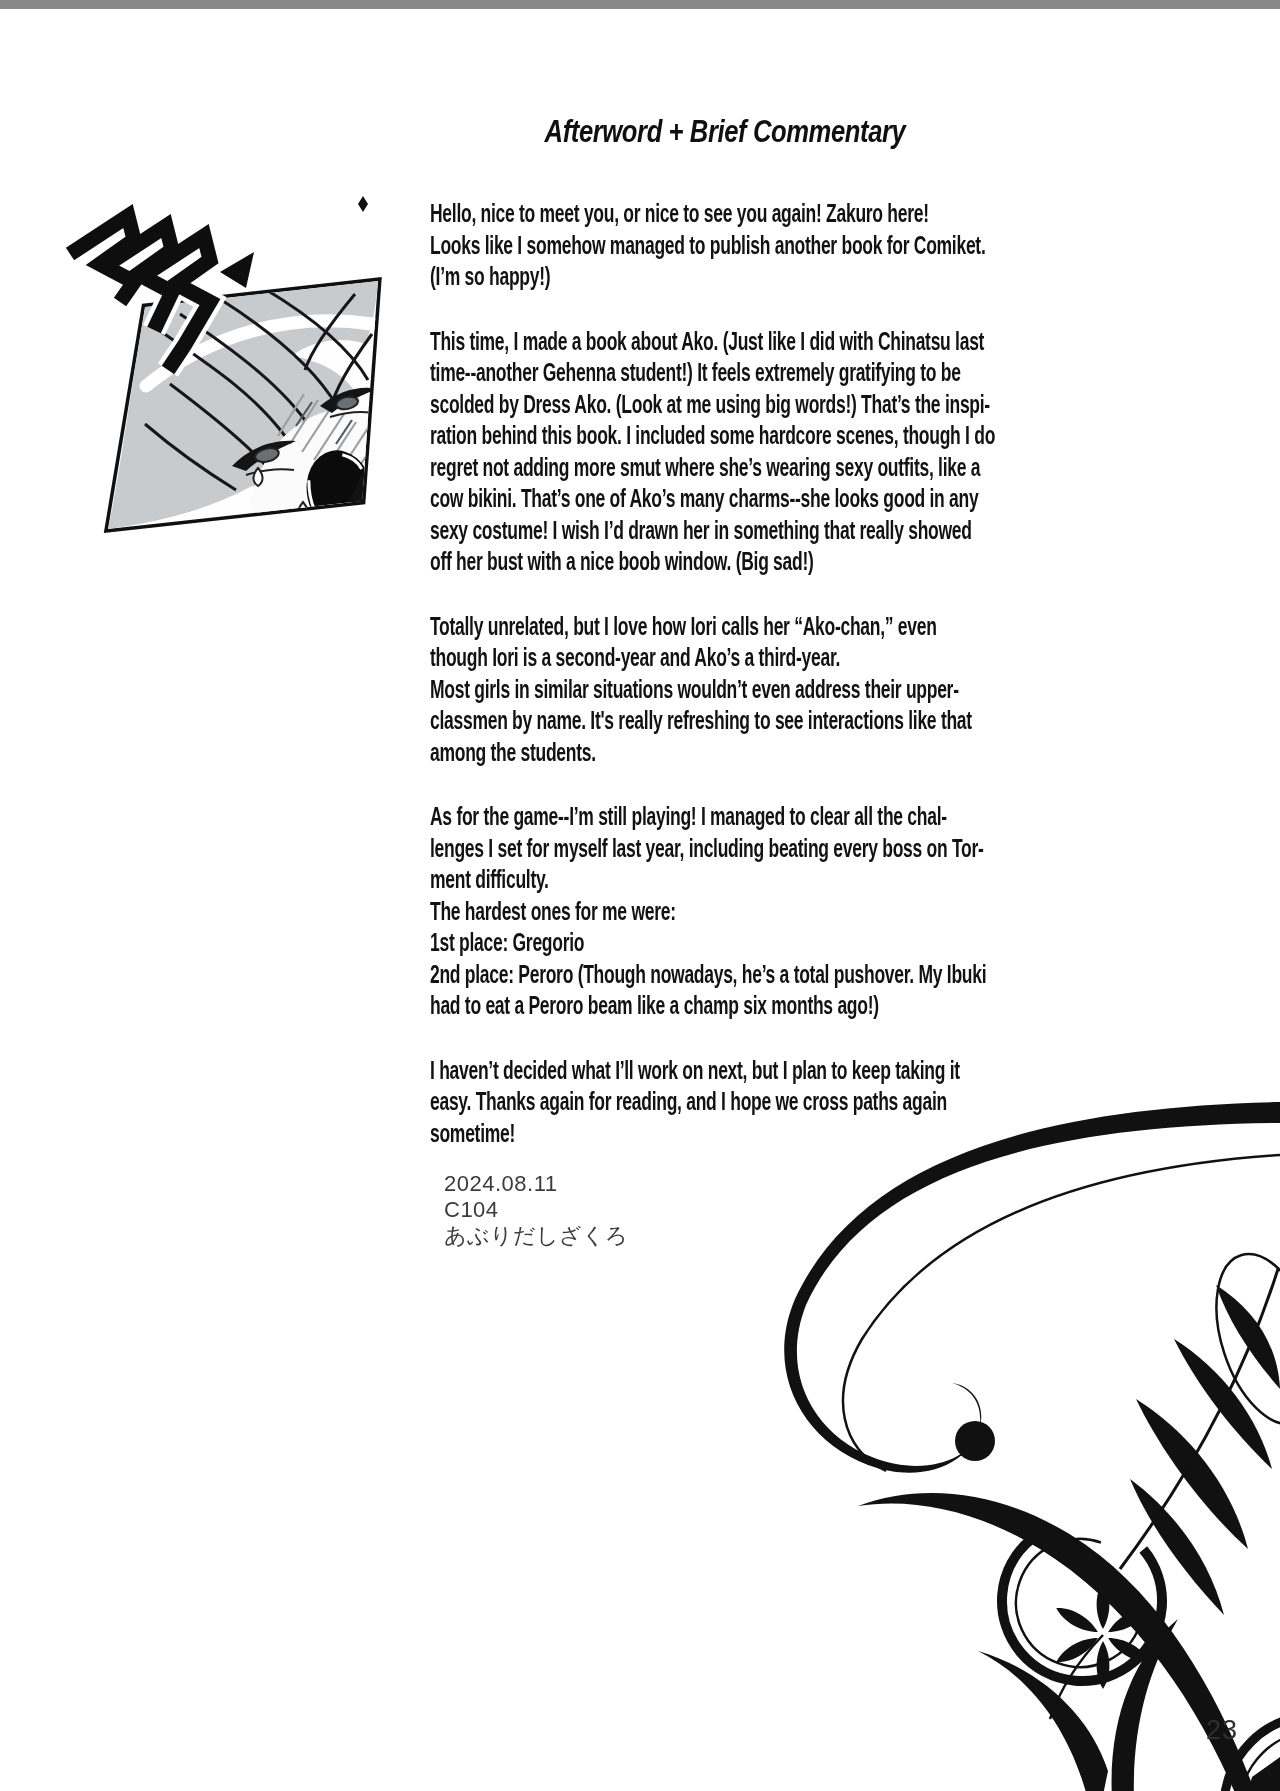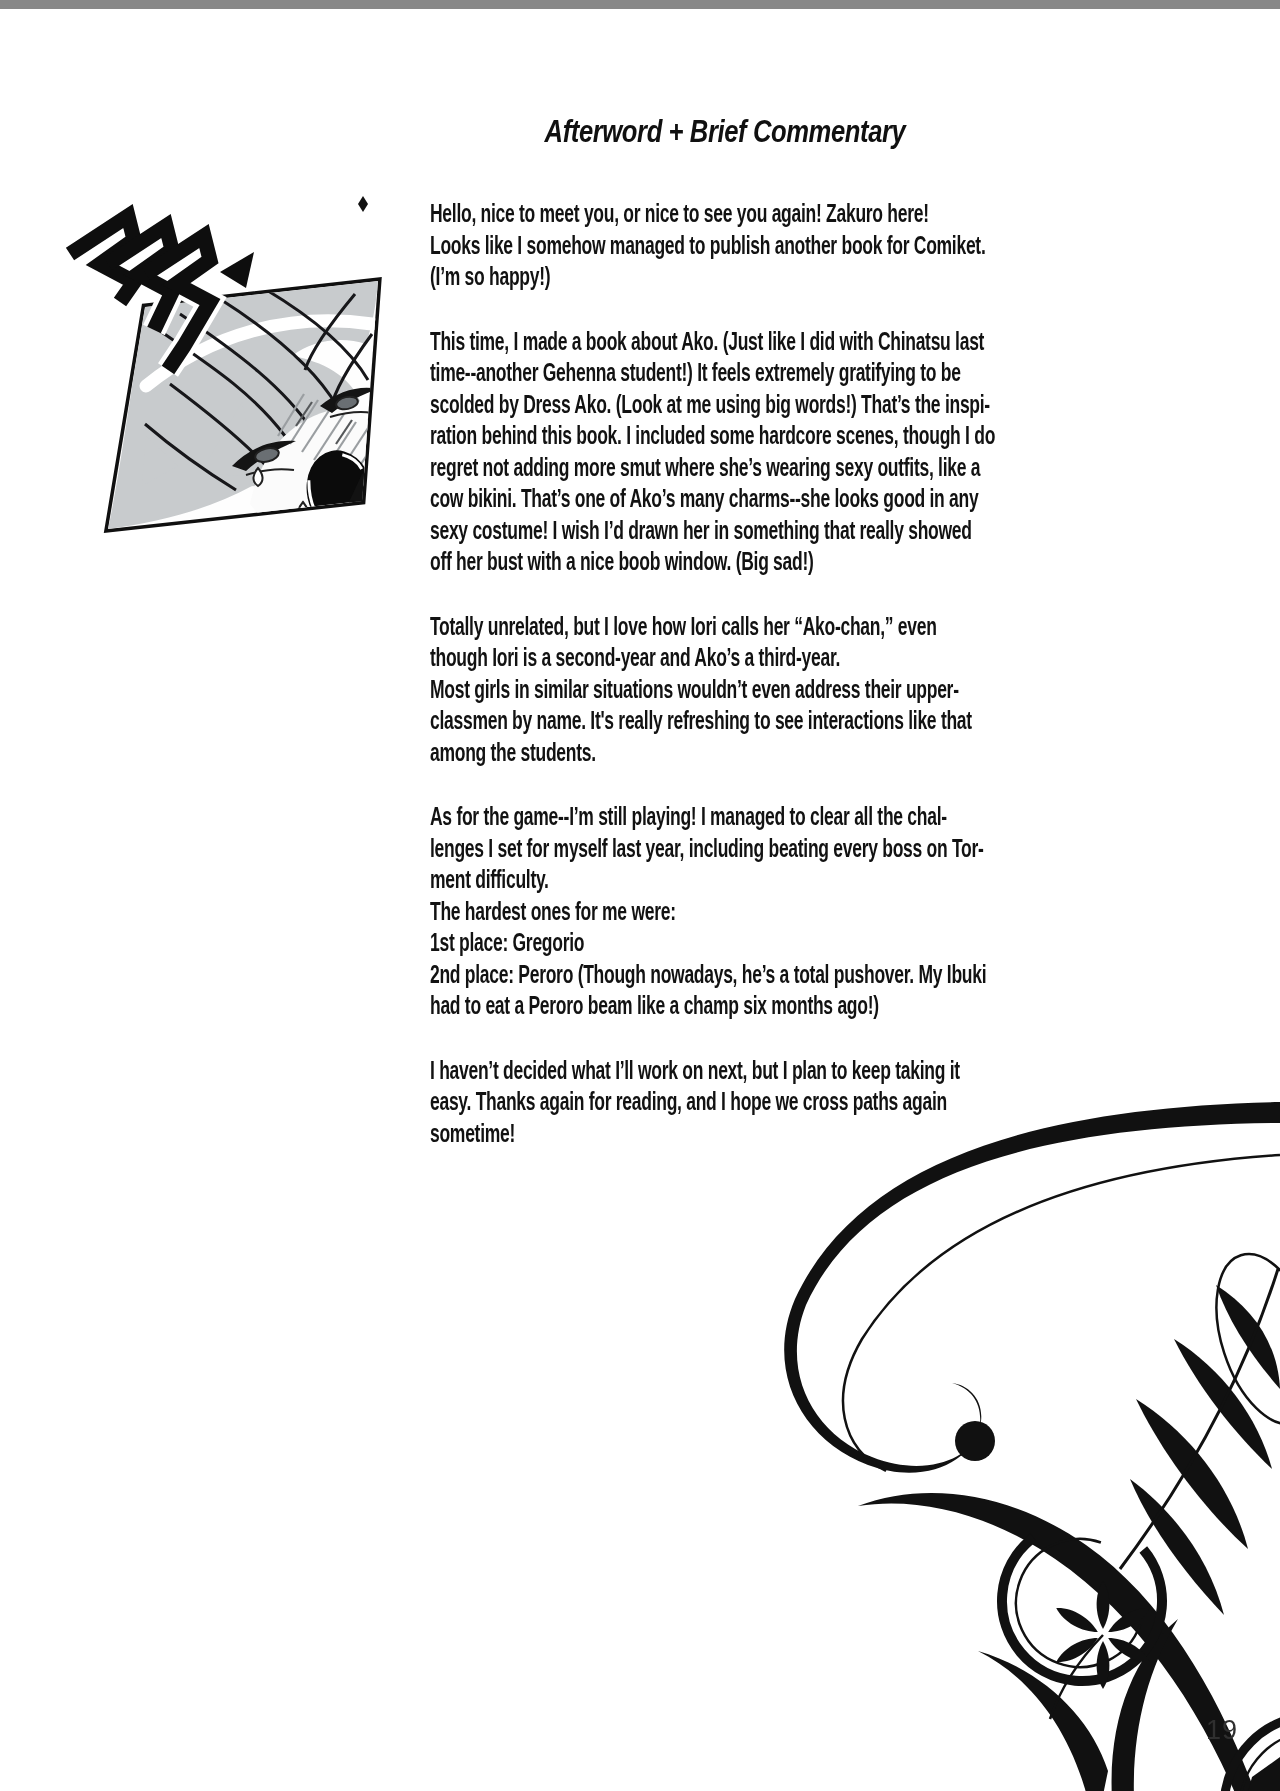--- a/index.html
+++ b/index.html
@@ -182,20 +182,25 @@
 ment difficulty.
 The hardest ones for me were:
 1st place: Gregorio
 2nd place: Peroro (Though nowadays, he’s a total pushover. My Ibuki
 had to eat a Peroro beam like a champ six months ago!)</p>
     <p>I haven’t decided what I’ll work on next, but I plan to keep taking it
 easy. Thanks again for reading, and I hope we cross paths again
 sometime!</p>
   </div>
 
+  <div class="credits">
+    <div>2024.08.11</div>
+    <div>C104</div>
+    <div>あぶりだしざくろ</div>
+  </div>
 
   <svg class="flourish" width="580" height="711" viewBox="700 1080 580 711" xmlns="http://www.w3.org/2000/svg">
     <g fill="#111111" stroke="none">
 
       <path d="M 1280,1093
                C 1040,1098 860,1150 795,1290
                C 765,1360 800,1430 868,1456
                C 925,1477 972,1452 980,1418
                C 986,1393 970,1376 952,1374
                C 974,1380 984,1398 979,1422
@@ -236,15 +241,15 @@
     <g fill="#111111">
       <path d="M 1103,1620 C 1111,1606 1112,1586 1103,1572 C 1094,1586 1095,1606 1103,1620 Z"></path>
       <path d="M 1103,1620 C 1111,1606 1112,1586 1103,1572 C 1094,1586 1095,1606 1103,1620 Z" transform="rotate(60 1103 1626)"></path>
       <path d="M 1103,1620 C 1111,1606 1112,1586 1103,1572 C 1094,1586 1095,1606 1103,1620 Z" transform="rotate(120 1103 1626)"></path>
       <path d="M 1103,1620 C 1111,1606 1112,1586 1103,1572 C 1094,1586 1095,1606 1103,1620 Z" transform="rotate(180 1103 1626)"></path>
       <path d="M 1103,1620 C 1111,1606 1112,1586 1103,1572 C 1094,1586 1095,1606 1103,1620 Z" transform="rotate(240 1103 1626)"></path>
       <path d="M 1103,1620 C 1111,1606 1112,1586 1103,1572 C 1094,1586 1095,1606 1103,1620 Z" transform="rotate(300 1103 1626)"></path>
     </g>
   </svg>
 
-  <div class="pagenum">19</div>
+  <div class="pagenum">23</div>
 
 </div>
 
 </body></html>

